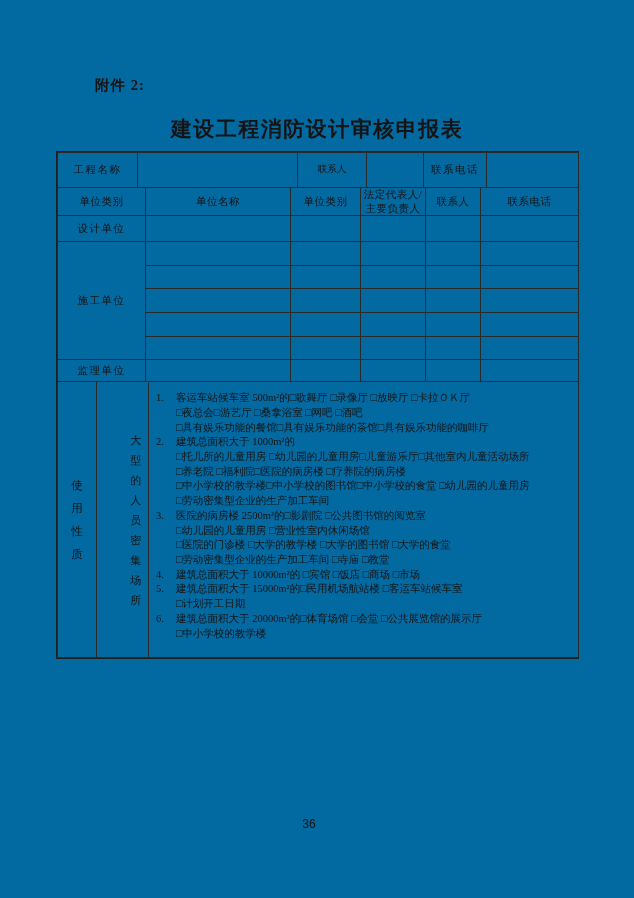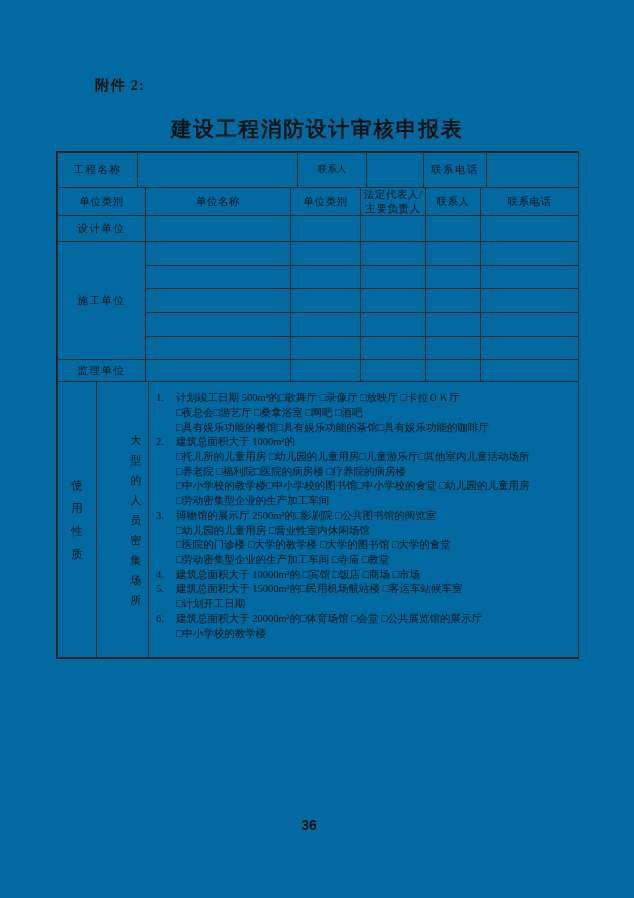--- a/index.html
+++ b/index.html
@@ -21,21 +21,21 @@
   .opts{font-size:11px;letter-spacing:0.5px;}
   .hdr td{font-size:10.5px;letter-spacing:0.5px;}
   .usage-row td{height:266px;}
   .nature div{line-height:23px;font-size:11.5px;}
   .vtype div{line-height:20px;font-size:11px;letter-spacing:1.5px;margin-left:28px;}
   .items{text-align:left;vertical-align:top;padding:9px 3px 0 4px;}
   .item{display:flex;align-items:flex-start;}
   .item .num{flex:0 0 20px;padding-left:3px;line-height:14.7px;font-size:10.5px;}
   .item .ls{flex:1;}
   .item .ls div{line-height:14.7px;font-size:10.5px;white-space:nowrap;}
-  .pageno{position:absolute;top:817px;left:0;right:16px;text-align:center;font-size:14px;font-family:"Liberation Sans","DejaVu Sans",sans-serif;font-weight:bold;}
+  .pageno{position:absolute;top:817px;left:0;right:16px;text-align:center;font-size:12px;font-family:"Liberation Sans","DejaVu Sans",sans-serif;}
 </style>
 </head>
 <body>
 
 <div class="page">
 
   <div class="attachment">附件 2:</div>
   <h1 class="title">建设工程消防设计审核申报表</h1>
 
   <div class="form">
@@ -151,39 +151,39 @@
         </td>
         <td class="vtype">
           <div>大型的</div>
           <div>人员密</div>
           <div>集场所</div>
         </td>
         <td class="items">
           <div class="item">
             <span class="num">1.</span>
             <div class="ls">
-              <div>计划竣工日期 500m²的□歌舞厅 □录像厅 □放映厅 □卡拉ＯＫ厅</div>
+              <div>客运车站候车室 500m²的□歌舞厅 □录像厅 □放映厅 □卡拉ＯＫ厅</div>
               <div>□夜总会□游艺厅 □桑拿浴室 □网吧 □酒吧</div>
               <div>□具有娱乐功能的餐馆□具有娱乐功能的茶馆□具有娱乐功能的咖啡厅</div>
             </div>
           </div>
           <div class="item">
             <span class="num">2.</span>
             <div class="ls">
               <div>建筑总面积大于 1000m²的</div>
               <div>□托儿所的儿童用房 □幼儿园的儿童用房□儿童游乐厅□其他室内儿童活动场所</div>
               <div>□养老院 □福利院□医院的病房楼 □疗养院的病房楼</div>
               <div>□中小学校的教学楼□中小学校的图书馆□中小学校的食堂 □幼儿园的儿童用房</div>
               <div>□劳动密集型企业的生产加工车间</div>
             </div>
           </div>
           <div class="item">
             <span class="num">3.</span>
             <div class="ls">
-              <div>博物馆的展示厅 2500m²的□影剧院 □公共图书馆的阅览室</div>
+              <div>医院的病房楼 2500m²的□影剧院 □公共图书馆的阅览室</div>
               <div>□幼儿园的儿童用房 □营业性室内休闲场馆</div>
               <div>□医院的门诊楼 □大学的教学楼 □大学的图书馆 □大学的食堂</div>
               <div>□劳动密集型企业的生产加工车间 □寺庙 □教堂</div>
             </div>
           </div>
           <div class="item">
             <span class="num">4.</span>
             <div class="ls">
               <div>建筑总面积大于 10000m²的 □宾馆 □饭店 □商场 □市场</div>
             </div>

